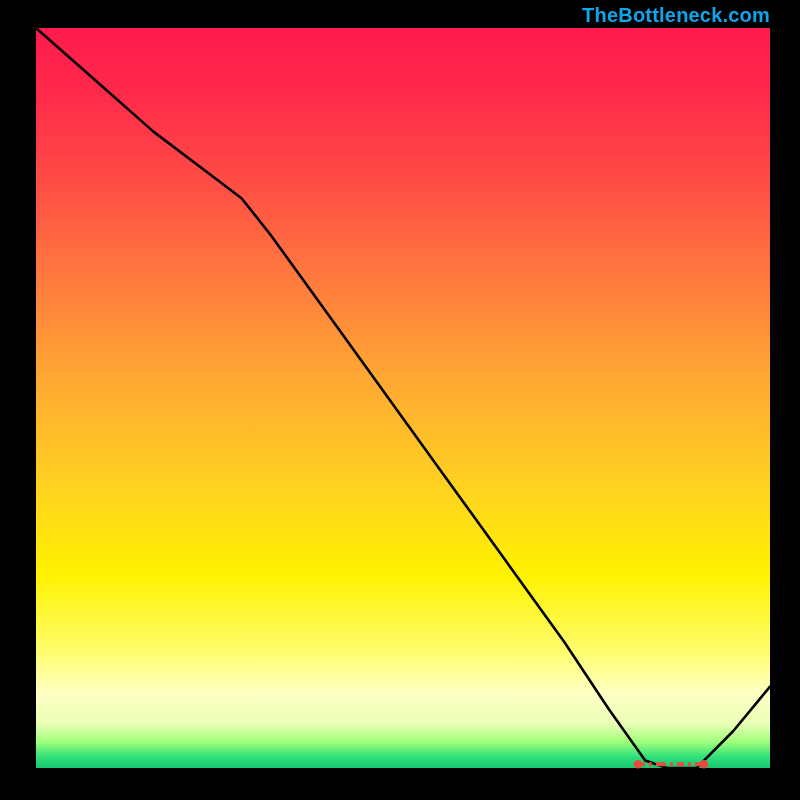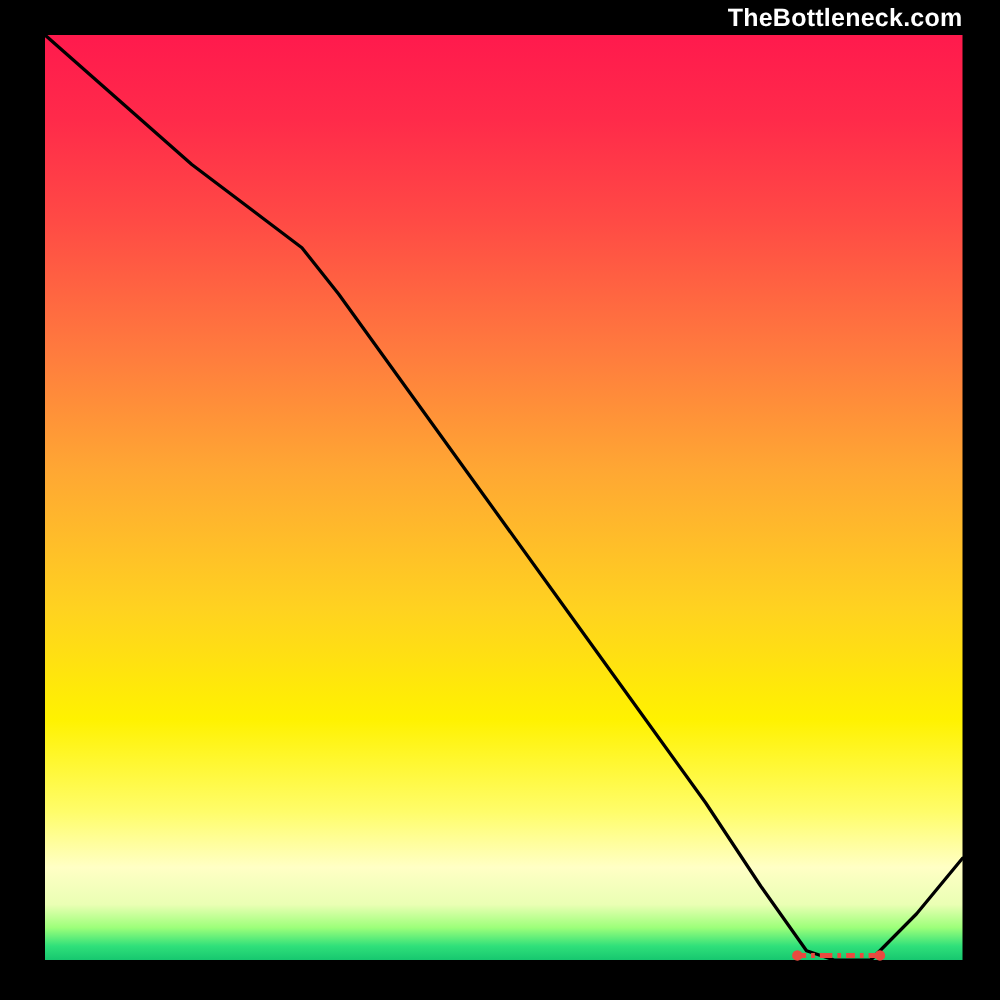--- a/index.html
+++ b/index.html
@@ -17,21 +17,21 @@
     top: 0;
     width: 800px;
     height: 800px;
   }
   .attribution {
     position: absolute;
     top: 4px;
     right: 30px;
     font-size: 20px;
     font-weight: 600;
-    color: #ffffff;
+    color: #0ea5e9;
     letter-spacing: 0.2px;
   }
   .plot-area {
     position: absolute;
     left: 36px;
     top: 28px;
     width: 734px;
     height: 740px;
     
     background: linear-gradient(

